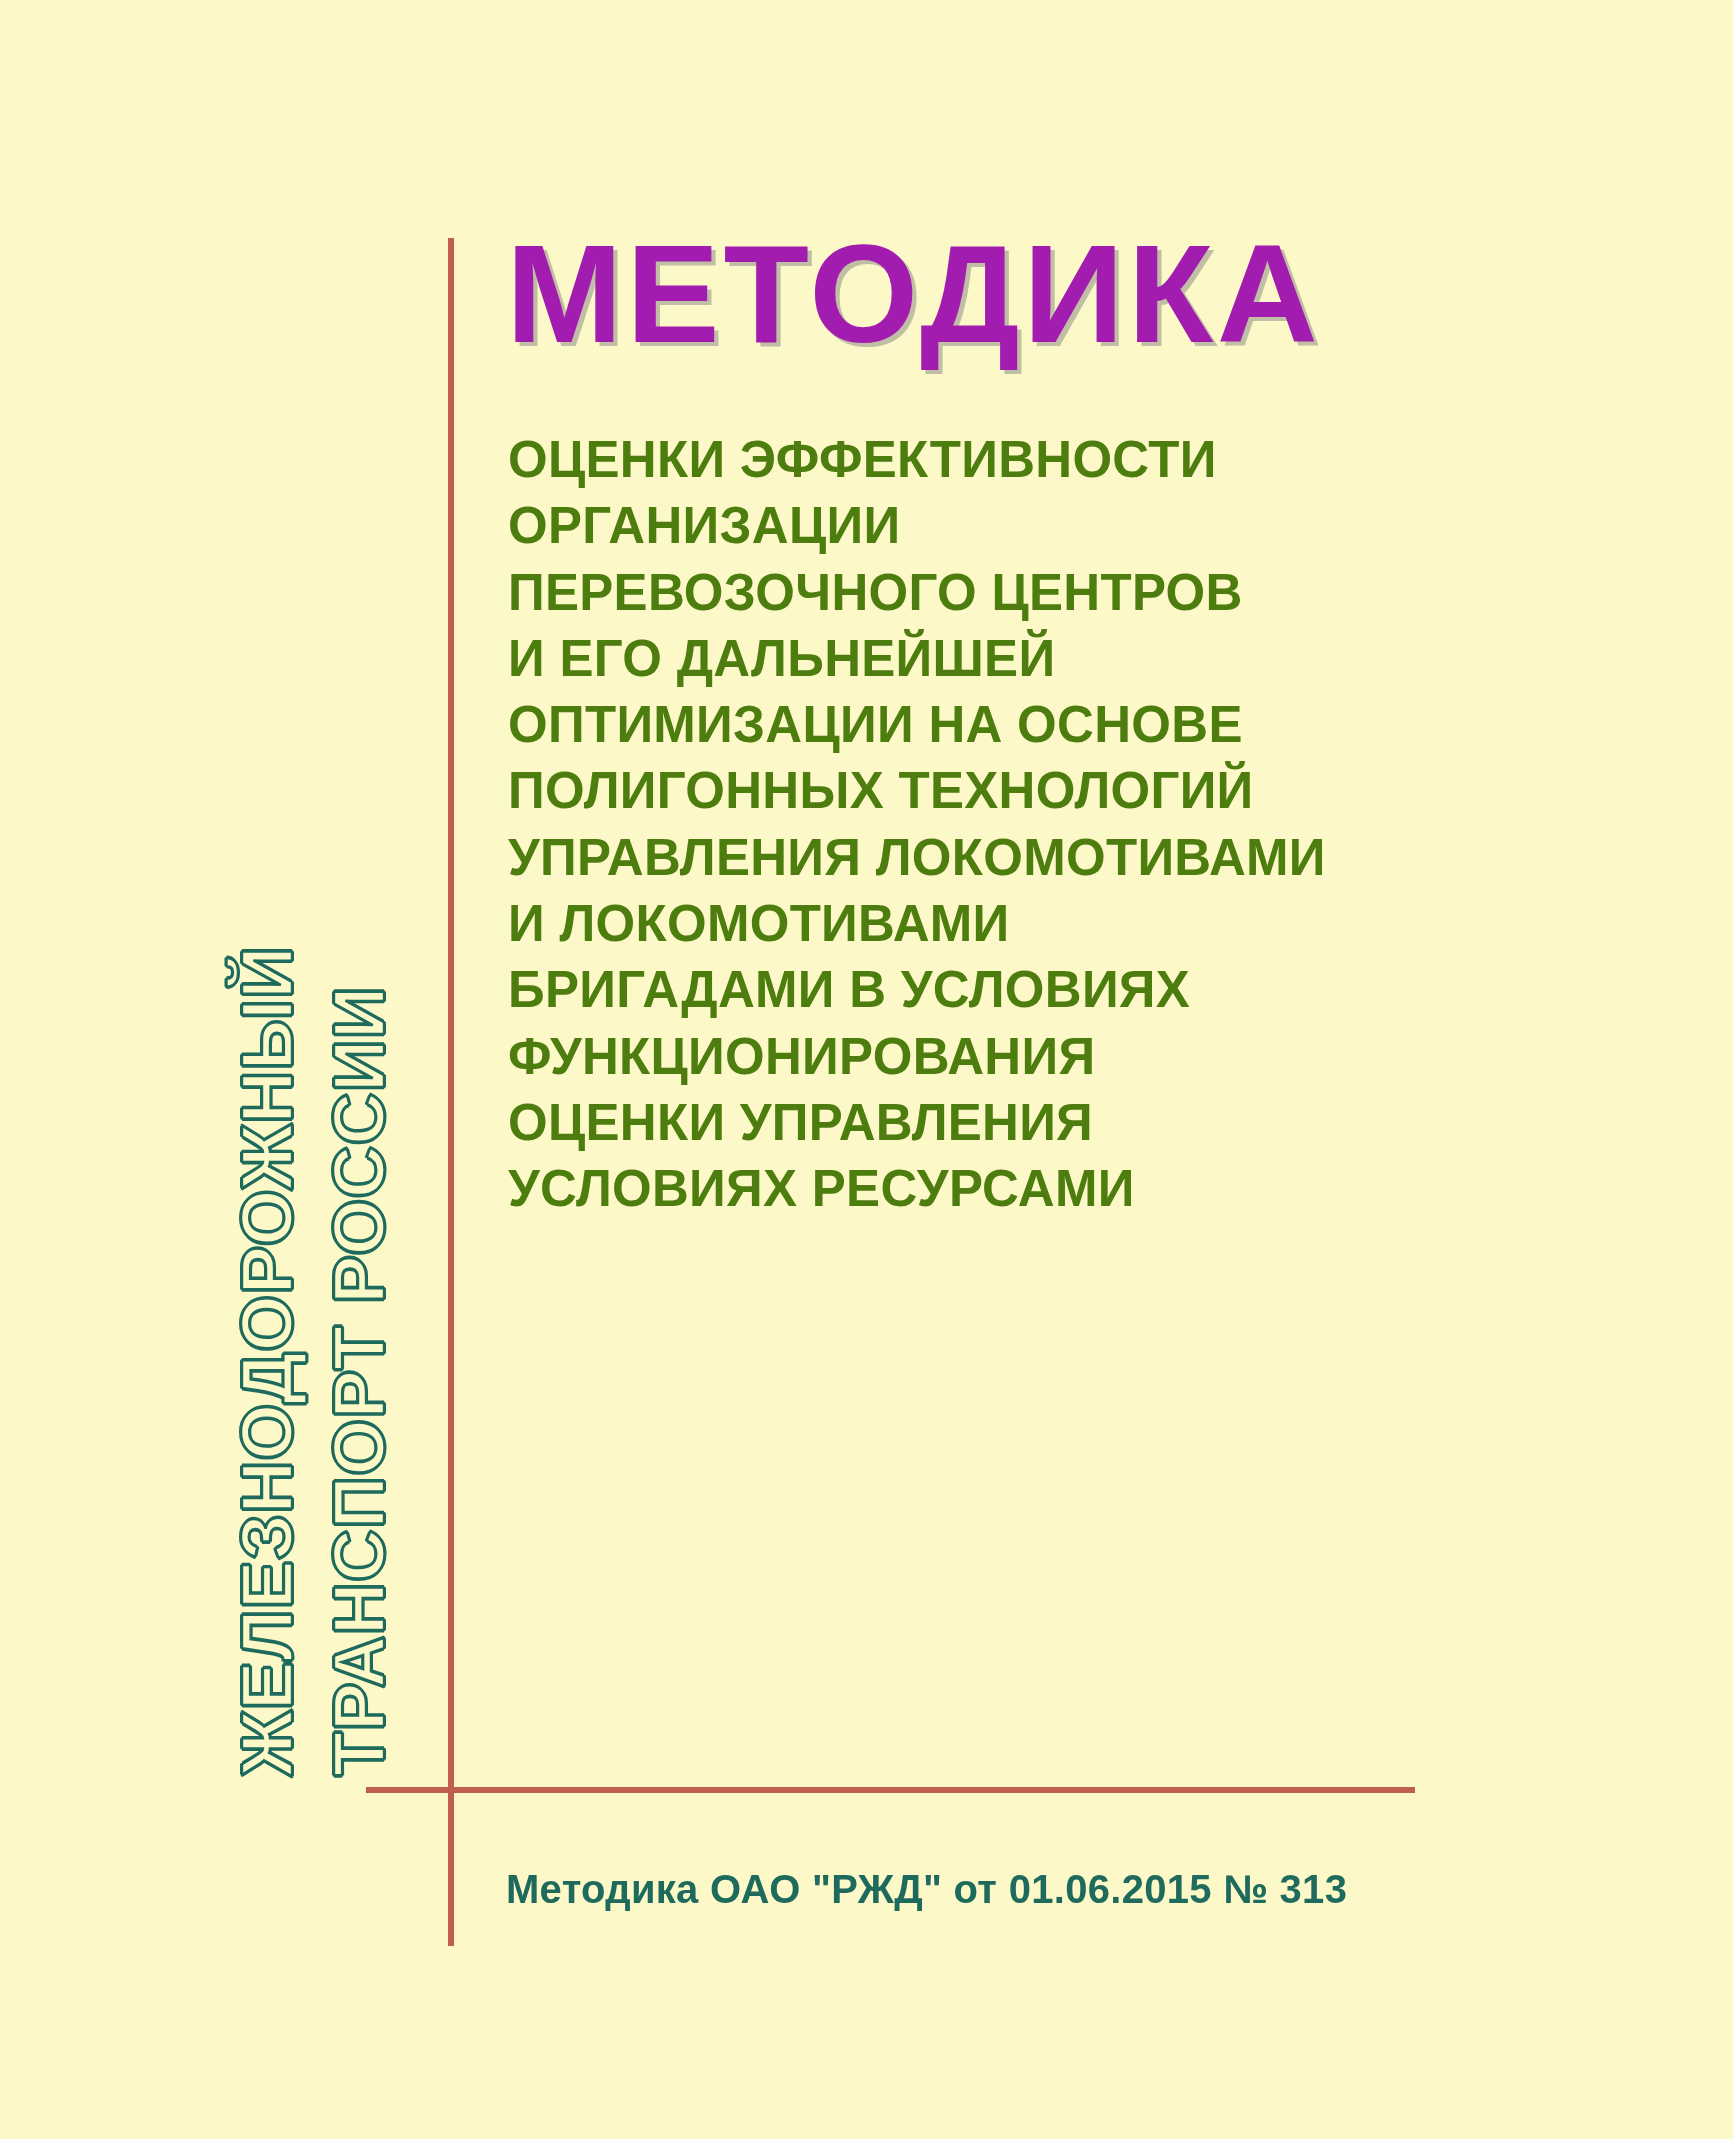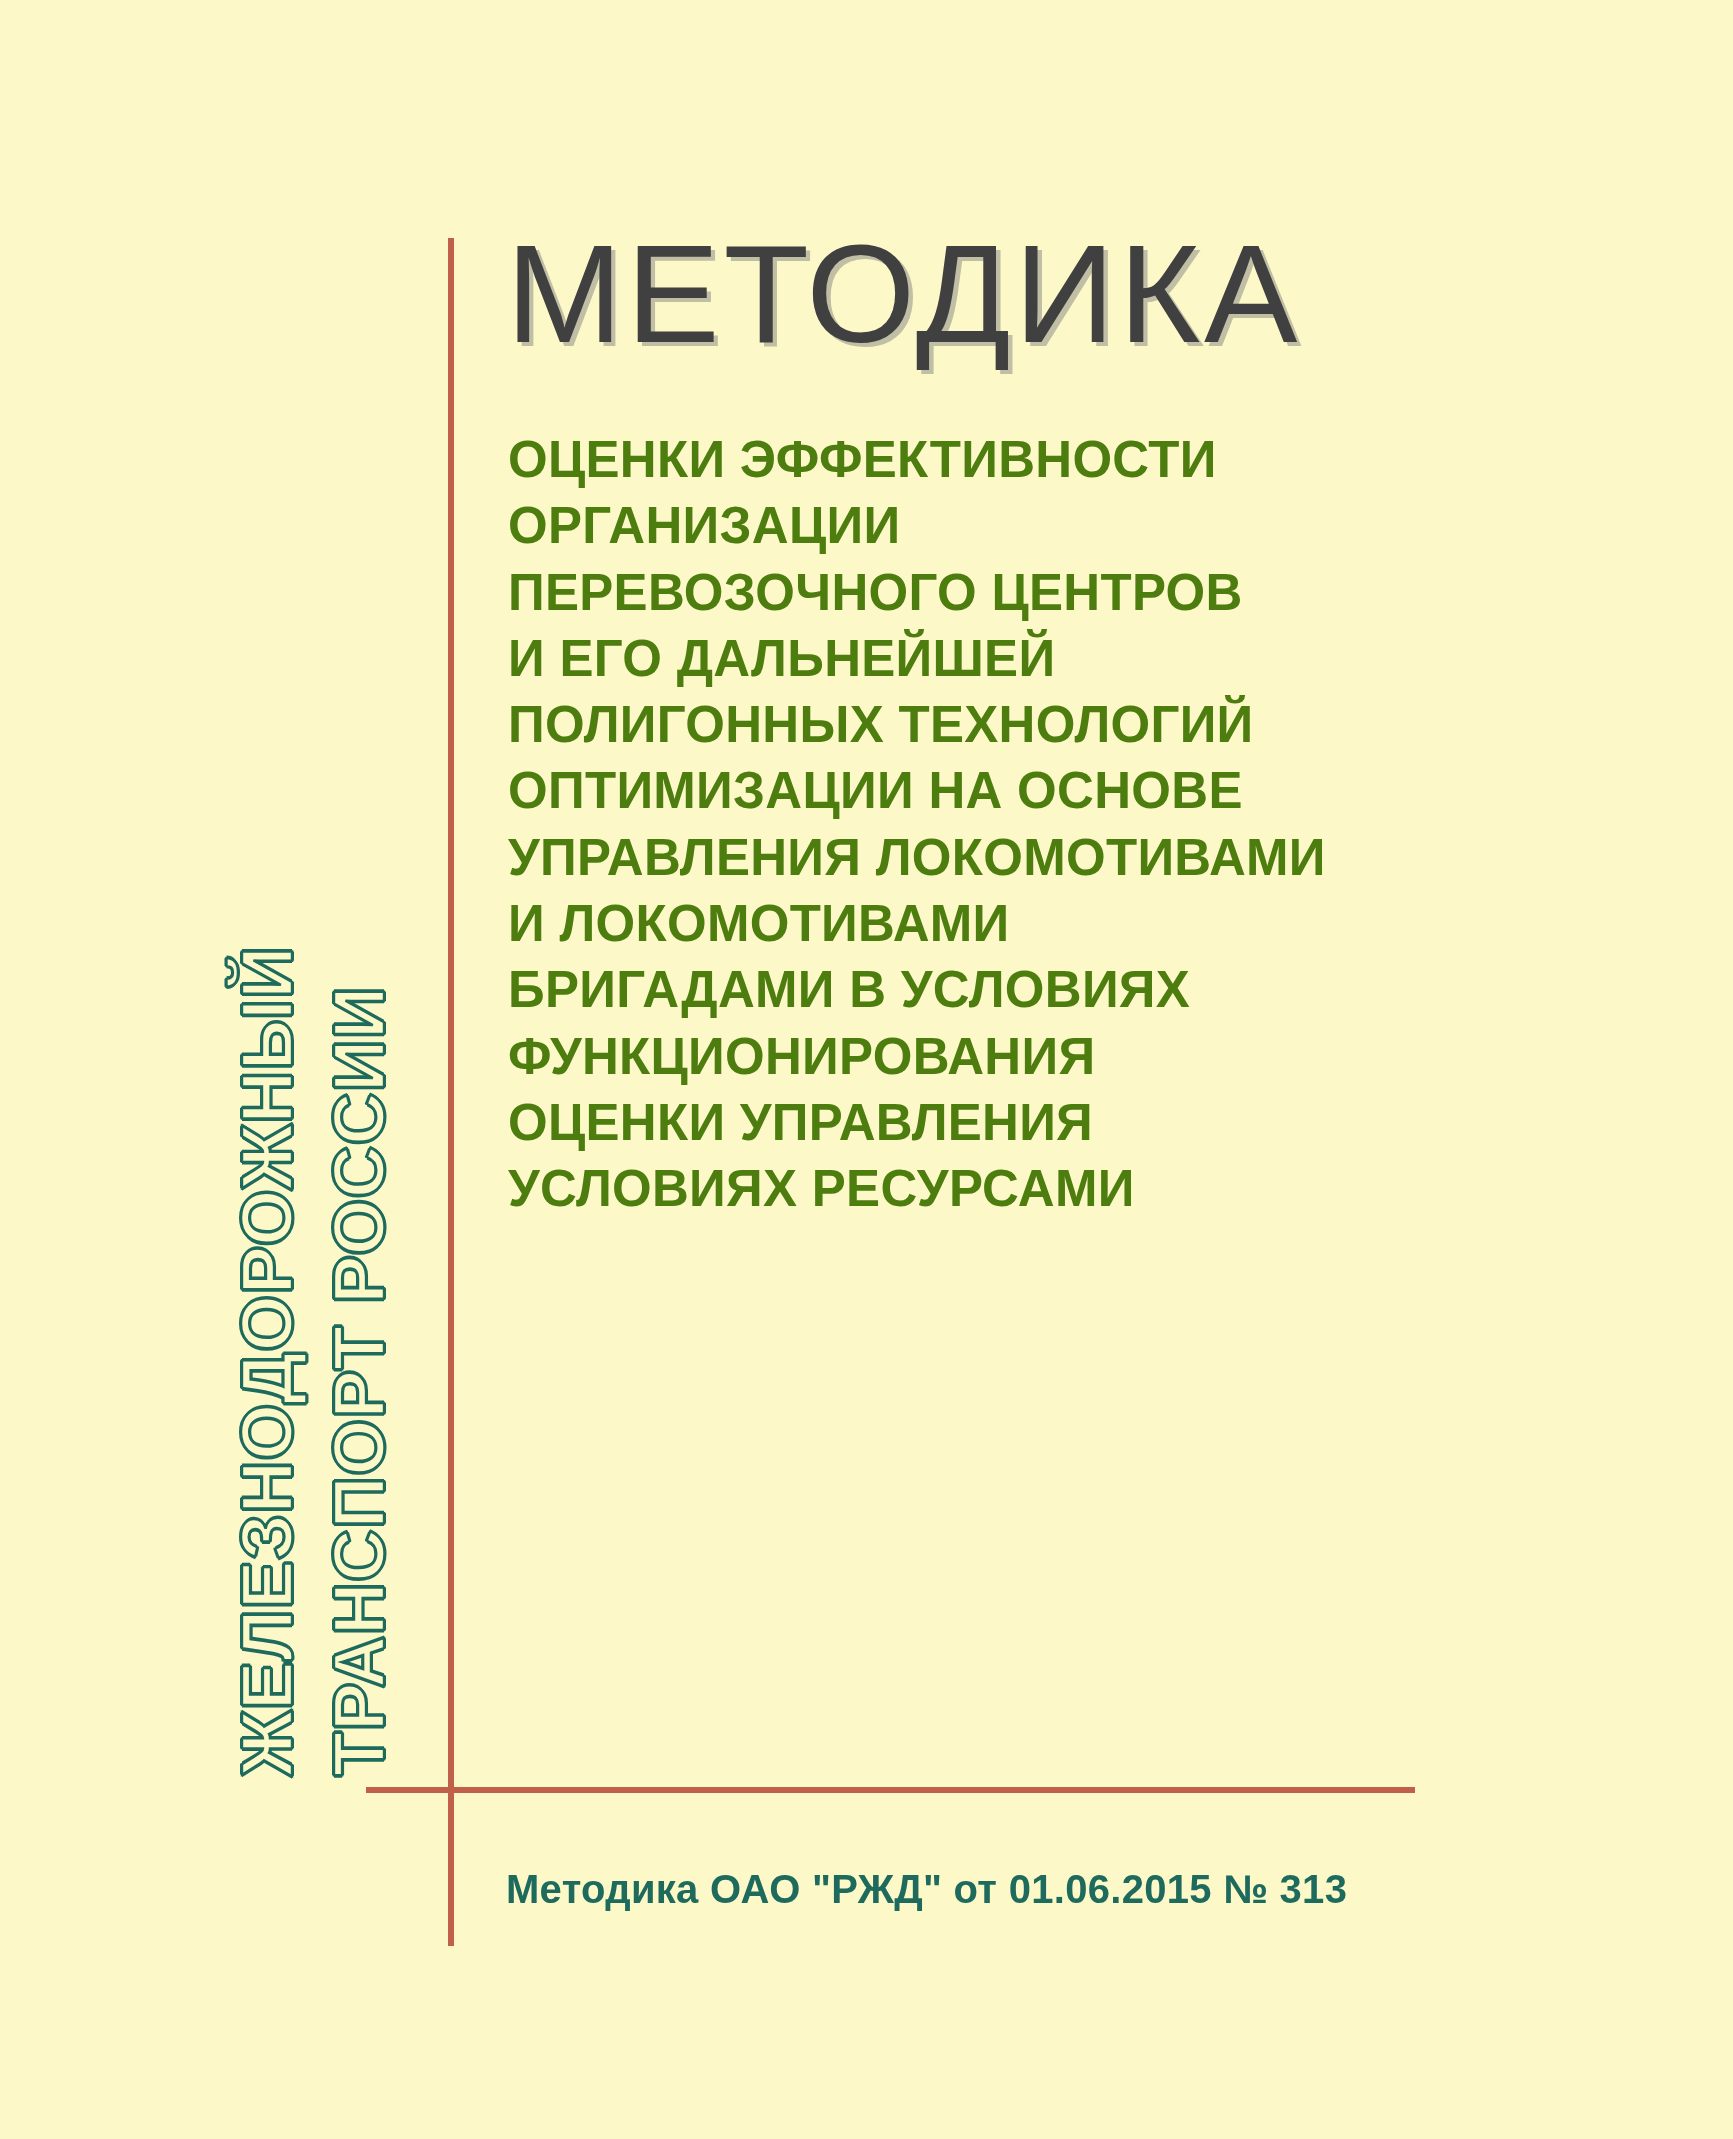--- a/index.html
+++ b/index.html
@@ -79,23 +79,23 @@
     background: #c1604a;
   }
 
   
   .main-title {
     position: absolute;
     left: 506px;
     top: 220px;
     width: 952px;
     font-size: 140px;
-    font-weight: normal;
+    font-weight: bold;
     letter-spacing: 3.7px;
-    color: #404040;
+    color: #a21caf;
     text-shadow: 4.3px 4.3px 0 rgba(120,120,120,0.45);
     line-height: 1.05;
   }
 
   
   .subtitle {
     position: absolute;
     left: 508px;
     top: 427px;
     width: 976px;
@@ -135,22 +135,22 @@
     <div class="v-rule"></div>
     <div class="h-rule"></div>
 
     <div class="main-title">МЕТОДИКА</div>
 
     <div class="subtitle">
       <div>ОЦЕНКИ ЭФФЕКТИВНОСТИ</div>
       <div>ОРГАНИЗАЦИИ</div>
       <div>ПЕРЕВОЗОЧНОГО ЦЕНТРОВ</div>
       <div>И ЕГО ДАЛЬНЕЙШЕЙ</div>
+      <div>ОПТИМИЗАЦИИ НА ОСНОВЕ</div>
       <div>ПОЛИГОННЫХ ТЕХНОЛОГИЙ</div>
-      <div>ОПТИМИЗАЦИИ НА ОСНОВЕ</div>
       <div>УПРАВЛЕНИЯ ЛОКОМОТИВАМИ</div>
       <div>И ЛОКОМОТИВАМИ</div>
       <div>БРИГАДАМИ В УСЛОВИЯХ</div>
       <div>ФУНКЦИОНИРОВАНИЯ</div>
       <div>ОЦЕНКИ УПРАВЛЕНИЯ</div>
       <div>УСЛОВИЯХ РЕСУРСАМИ</div>
     </div>
 
     <div class="footer-ref">Методика ОАО "РЖД" от 01.06.2015 № 313</div>
 

